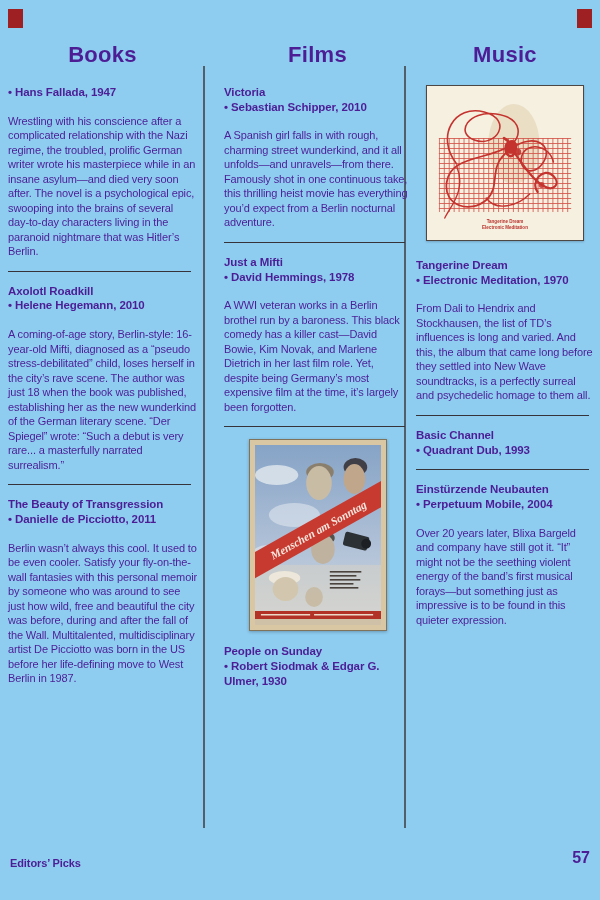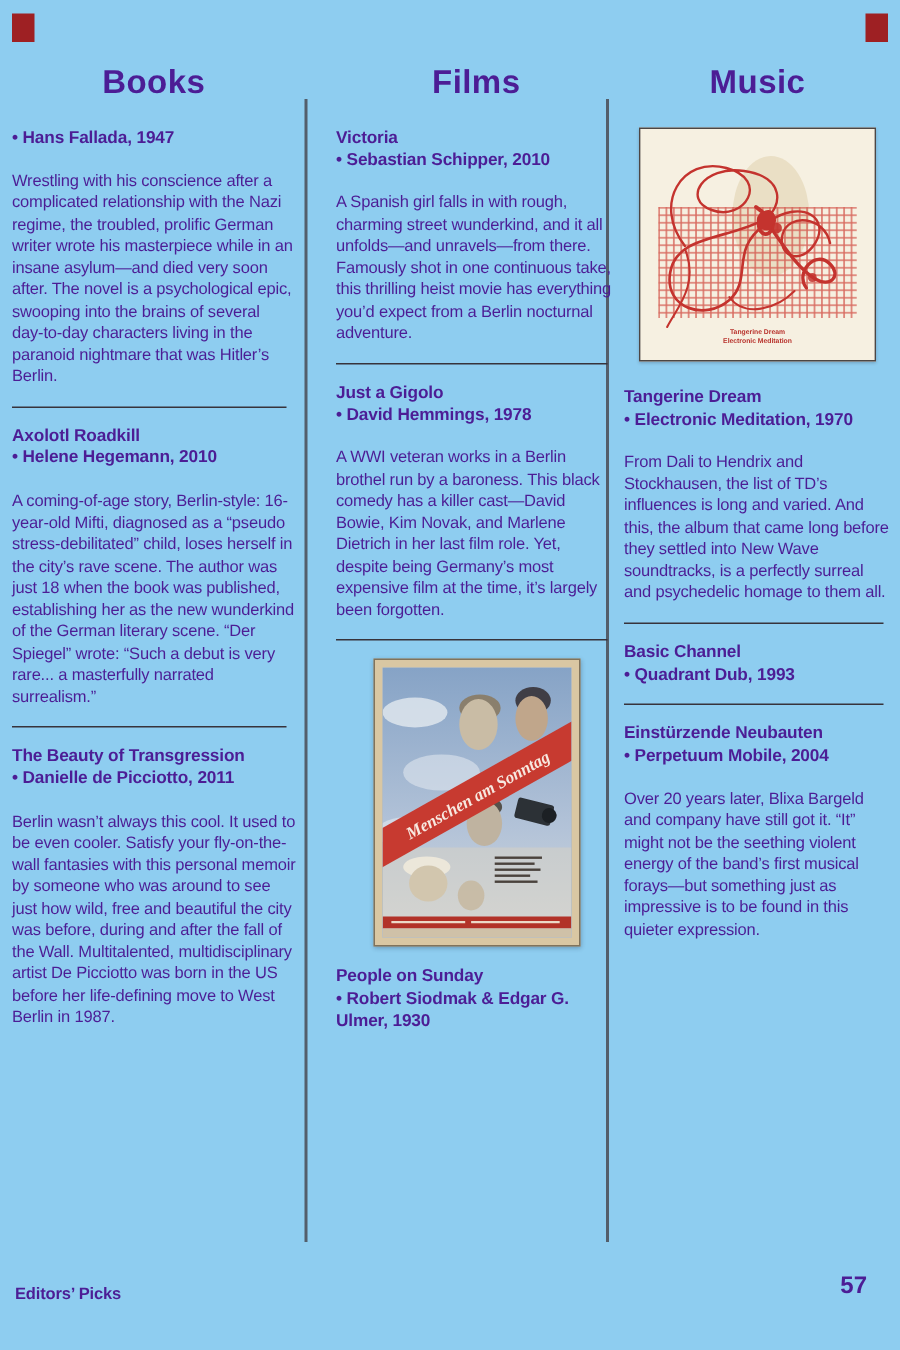--- a/index.html
+++ b/index.html
@@ -38,21 +38,21 @@
   
   .poster {
     width:138px; margin:6px auto 13px auto;
     background:#d9c7a3; padding:5px; border:1px solid rgba(55,45,35,.55);
     box-shadow:0 1px 3px rgba(20,30,50,.3);
   }
   .poster-inner { position:relative; height:180px; overflow:hidden; background:#9db4d2; }
   .poster-inner svg { display:block; width:100%; height:100%; }
 
   .footer-label { position:absolute; left:10px;  top:857px; font-size:11px; font-weight:700; letter-spacing:-.1px; }
-  .page-num     { position:absolute; right:22px; top:849px; font-size:16px; font-weight:700; }
+  .page-num     { position:absolute; right:10px; top:849px; font-size:16px; font-weight:700; }
 </style>
 </head>
 <body>
 
 <div class="page">
 
   <div class="corner-mark left"></div>
   <div class="corner-mark right"></div>
 
   <div class="vdiv" style="left:203px;"></div>
@@ -85,21 +85,21 @@
     <h2 class="col-header">Films</h2>
 
     <div class="sec">
       <div class="sec-title">Victoria</div>
       <div class="sec-byline">• Sebastian Schipper, 2010</div>
       <p class="sec-body">A Spanish girl falls in with rough, charming street wunderkind, and it all unfolds—and unravels—from there. Famously shot in one continuous take, this thrilling heist movie has everything you’d expect from a Berlin nocturnal adventure.</p>
     </div>
     <hr class="sep">
 
     <div class="sec">
-      <div class="sec-title">Just a Gigolo</div>
+      <div class="sec-title">Just a Mifti</div>
       <div class="sec-byline">• David Hemmings, 1978</div>
       <p class="sec-body">A WWI veteran works in a Berlin brothel run by a baroness. This black comedy has a killer cast—David Bowie, Kim Novak, and Marlene Dietrich in her last film role. Yet, despite being Germany’s most expensive film at the time, it’s largely been forgotten.</p>
     </div>
     <hr class="sep">
 
     <div class="poster">
       <div class="poster-inner">
         <svg viewBox="0 0 128 180" preserveAspectRatio="none">
           <defs>
             <linearGradient id="sky" x1="0" y1="0" x2="0" y2="1">

